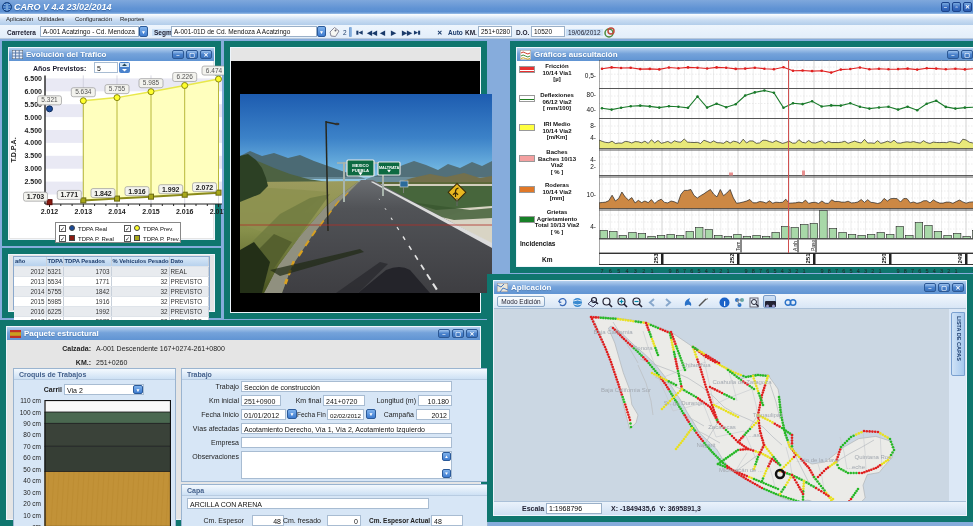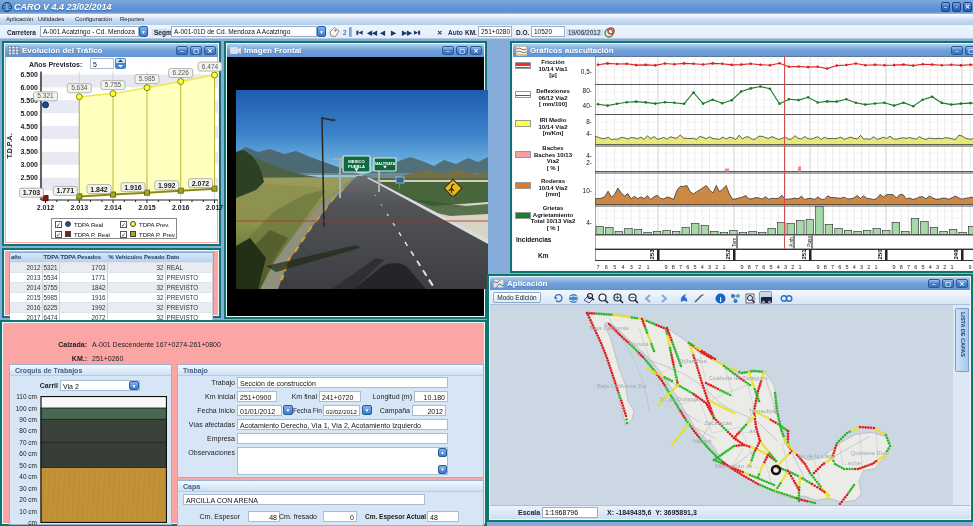--- a/index.html
+++ b/index.html
@@ -6,21 +6,21 @@
 .abs{position:absolute}
 #titlebar{left:0;top:0;width:973px;height:14px;background:linear-gradient(#7fa8dc,#6093d4 60%,#5b8fd2 85%,#9dc0e8);color:#fff;font-size:9px;font-weight:bold;line-height:14px;}
 #titletx{position:absolute;left:14px;top:0;text-shadow:0 1px 1px #3a6aaa;font-style:italic;}
 #menubar{left:0;top:14px;width:973px;height:11px;background:linear-gradient(#fdfeff,#c9dcf2 55%,#b2cdea);}
 .menuitem{position:absolute;top:2px;font-size:6px;color:#222;}
 #toolbar{left:0;top:25px;width:973px;height:14px;background:linear-gradient(#eef5fd,#e3eefa);border-bottom:1px solid #b8c8da;}
 .tlabel{position:absolute;font-size:6.5px;font-weight:bold;color:#223;top:3.5px}
 .tfield{position:absolute;top:1px;height:11px;background:#fff;border:1px solid #9ab0c8;font-size:6.5px;color:#111;line-height:10px;padding-left:2px;overflow:hidden;white-space:nowrap}
 .ddbtn{position:absolute;top:1px;width:9px;height:11px;background:linear-gradient(#7fb2ec,#3d7bd0);border:1px solid #2a5a9a;border-radius:2px;color:#fff;font-size:5px;text-align:center;line-height:10px}
 .nav{position:absolute;top:3.5px;color:#1a3a6a;font-size:6.5px;font-weight:bold}
-.panel{position:absolute;background:#fca5a5;border:2px solid #0f766e;box-shadow:inset 0 0 0 1px #eef5fc;}
+.panel{position:absolute;background:#e5e5e5;border:6px solid #0f766e;box-shadow:inset 0 0 0 1px #eef5fc;}
 .ptitle{position:absolute;left:1px;top:1px;right:1px;height:13px;background:linear-gradient(#b3cfee,#74a2da 45%,#6094d3);color:#fff;font-size:8px;font-weight:bold;line-height:13px;overflow:hidden}
 .ptext{position:absolute;left:17px;top:0;text-shadow:0 1px 1px #5580b5;white-space:nowrap}
 .pbtn{position:absolute;top:2px;width:12px;height:9px;background:linear-gradient(#9cc2ee,#4a82cc 50%,#3a72bc);border:1px solid #2c5894;border-radius:2px;color:#fff;font-size:6px;line-height:8px;text-align:center;font-weight:bold}
 .wbtn{position:absolute;width:9px;height:10px;background:linear-gradient(#7aaade,#3a6ec2 50%,#2a5cb0);border:1px solid #1c448c;border-radius:2px;color:#fff;font-size:6px;line-height:8px;text-align:center;font-weight:bold}
 .gbox{position:absolute;border:1px solid #9ab4d0;background:#d7e6f6}
 .gtitle{position:absolute;left:0;top:0;right:0;height:11px;background:linear-gradient(#f4f9fe,#cde0f4);color:#44618c;font-size:7px;font-weight:bold;padding-left:5px;line-height:11px;border-bottom:1px solid #b8cce2}
 .flabel{position:absolute;font-size:7px;color:#222;text-align:right;white-space:nowrap}
 .ffield{position:absolute;height:11px;background:#fff;border:1px solid #a8bcd2;font-size:7px;color:#111;line-height:9px;padding:1px 0 0 2px;overflow:hidden;white-space:nowrap}
 table.grid{border-collapse:collapse;width:100%;font-size:6.3px;color:#333;table-layout:fixed}
 table.grid td{border-right:1px solid #c8d0da;border-bottom:1px solid #dfe4ea;padding:0 1px;height:9.6px;line-height:9px;overflow:hidden;white-space:nowrap}
@@ -252,30 +252,20 @@
             <td align="right">6474</td>
             <td align="right">2072</td>
             <td align="right">32</td>
             <td>PREVISTO</td>
           </tr>
         </tbody>
       </table>
     </div>
   </div>
 <div class="panel" style="left:224px;top:41px;width:263px;height:278px">
-    <div class="ptitle">
-      <svg class="abs" style="left:3px;top:2px" width="11" height="9">
-        <rect y="1" width="8" height="7" rx="1" fill="#dde"></rect>
-        <path d="M8 3 L11 1 V8 L8 6 Z" fill="#dde"></path>
-      </svg>
-      <span class="ptext">Imagen Frontal</span>
-      <div class="pbtn" style="right:30px">–</div>
-      <div class="pbtn" style="right:16px">▢</div>
-      <div class="pbtn" style="right:2px">✕</div>
-    </div>
     <div class="abs" style="left:1px;top:14px;right:1px;bottom:1px;background:#000"></div>
     <div class="abs" style="left:10px;top:47px;width:252px;height:199px"><svg width="252" height="199">
         <defs>
           <linearGradient id="sky" x1="0" y1="0" x2="0" y2="1">
             <stop offset="0" stop-color="#1d5cb0"></stop>
             <stop offset="0.5" stop-color="#3c82c8"></stop>
             <stop offset="0.85" stop-color="#6fb4e0"></stop>
             <stop offset="1" stop-color="#93cdea"></stop>
           </linearGradient>
           <linearGradient id="road" x1="0" y1="0" x2="0" y2="1">
@@ -666,20 +656,31 @@
     <div class="abs" style="left:58px;top:43.5px;width:22px;text-align:right;font-size:6.5px;color:#111">80-</div>
     <div class="abs" style="left:58px;top:58.5px;width:22px;text-align:right;font-size:6.5px;color:#111">40-</div>
     <div class="abs" style="left:58px;top:75.0px;width:22px;text-align:right;font-size:6.5px;color:#111">8-</div>
     <div class="abs" style="left:58px;top:87.0px;width:22px;text-align:right;font-size:6.5px;color:#111">4-</div>
     <div class="abs" style="left:58px;top:108.5px;width:22px;text-align:right;font-size:6.5px;color:#111">4-</div>
     <div class="abs" style="left:58px;top:116.0px;width:22px;text-align:right;font-size:6.5px;color:#111">2-</div>
     <div class="abs" style="left:58px;top:143.5px;width:22px;text-align:right;font-size:6.5px;color:#111">10-</div>
     <div class="abs" style="left:58px;top:176.0px;width:22px;text-align:right;font-size:6.5px;color:#111">4-</div>
   </div>
 <div class="panel" style="left:0px;top:320px;width:487px;height:206px">
+    <div class="ptitle">
+      <svg class="abs" style="left:3px;top:3px" width="11" height="8">
+        <rect width="11" height="8" fill="#c8a020"></rect>
+        <rect width="11" height="2.2" fill="#c03028"></rect>
+        <rect y="5.8" width="11" height="2.2" fill="#c03028"></rect>
+      </svg>
+      <span class="ptext">Paquete estructural</span>
+      <div class="pbtn" style="right:30px">–</div>
+      <div class="pbtn" style="right:16px">▢</div>
+      <div class="pbtn" style="right:2px">✕</div>
+    </div>
     <span class="flabel" style="left:20px;top:19px;width:65px;font-weight:bold">Calzada:</span>
     <span class="flabel" style="left:90px;top:19px;text-align:left">A-001 Descendente 167+0274-261+0800</span>
     <span class="flabel" style="left:20px;top:33px;width:65px;font-weight:bold">KM.:</span>
     <span class="flabel" style="left:90px;top:33px;text-align:left">251+0260</span>
     <div class="gbox" style="left:7px;top:42px;width:163px;height:161px">
       <div class="gtitle">Croquis de Trabajos</div>
       <span class="flabel" style="left:10px;top:17px;width:38px;font-weight:bold">Carril</span>
       <div class="ffield" style="left:50px;top:15px;width:80px">Via 2</div>
       <div class="ddbtn" style="left:119px;top:16px;width:10px;height:9px;line-height:8px">▼</div>
       <span class="flabel" style="left:0px;top:28.0px;width:27px;font-size:6.5px">110 cm</span>

